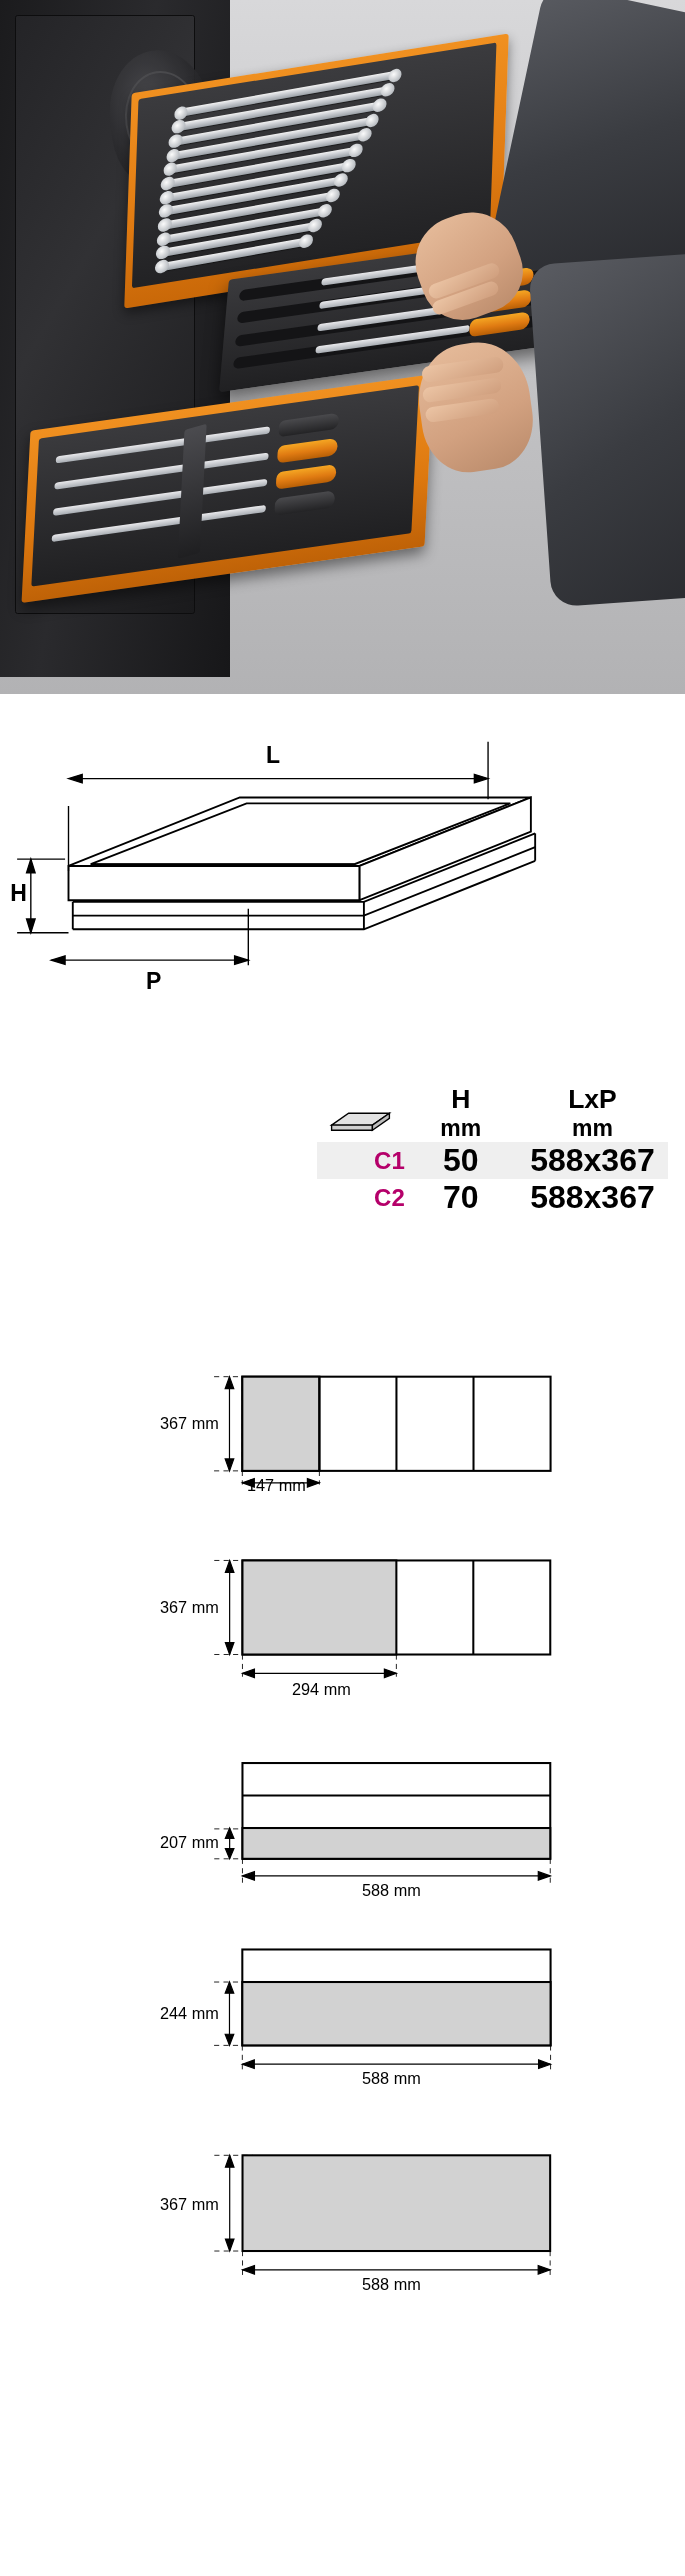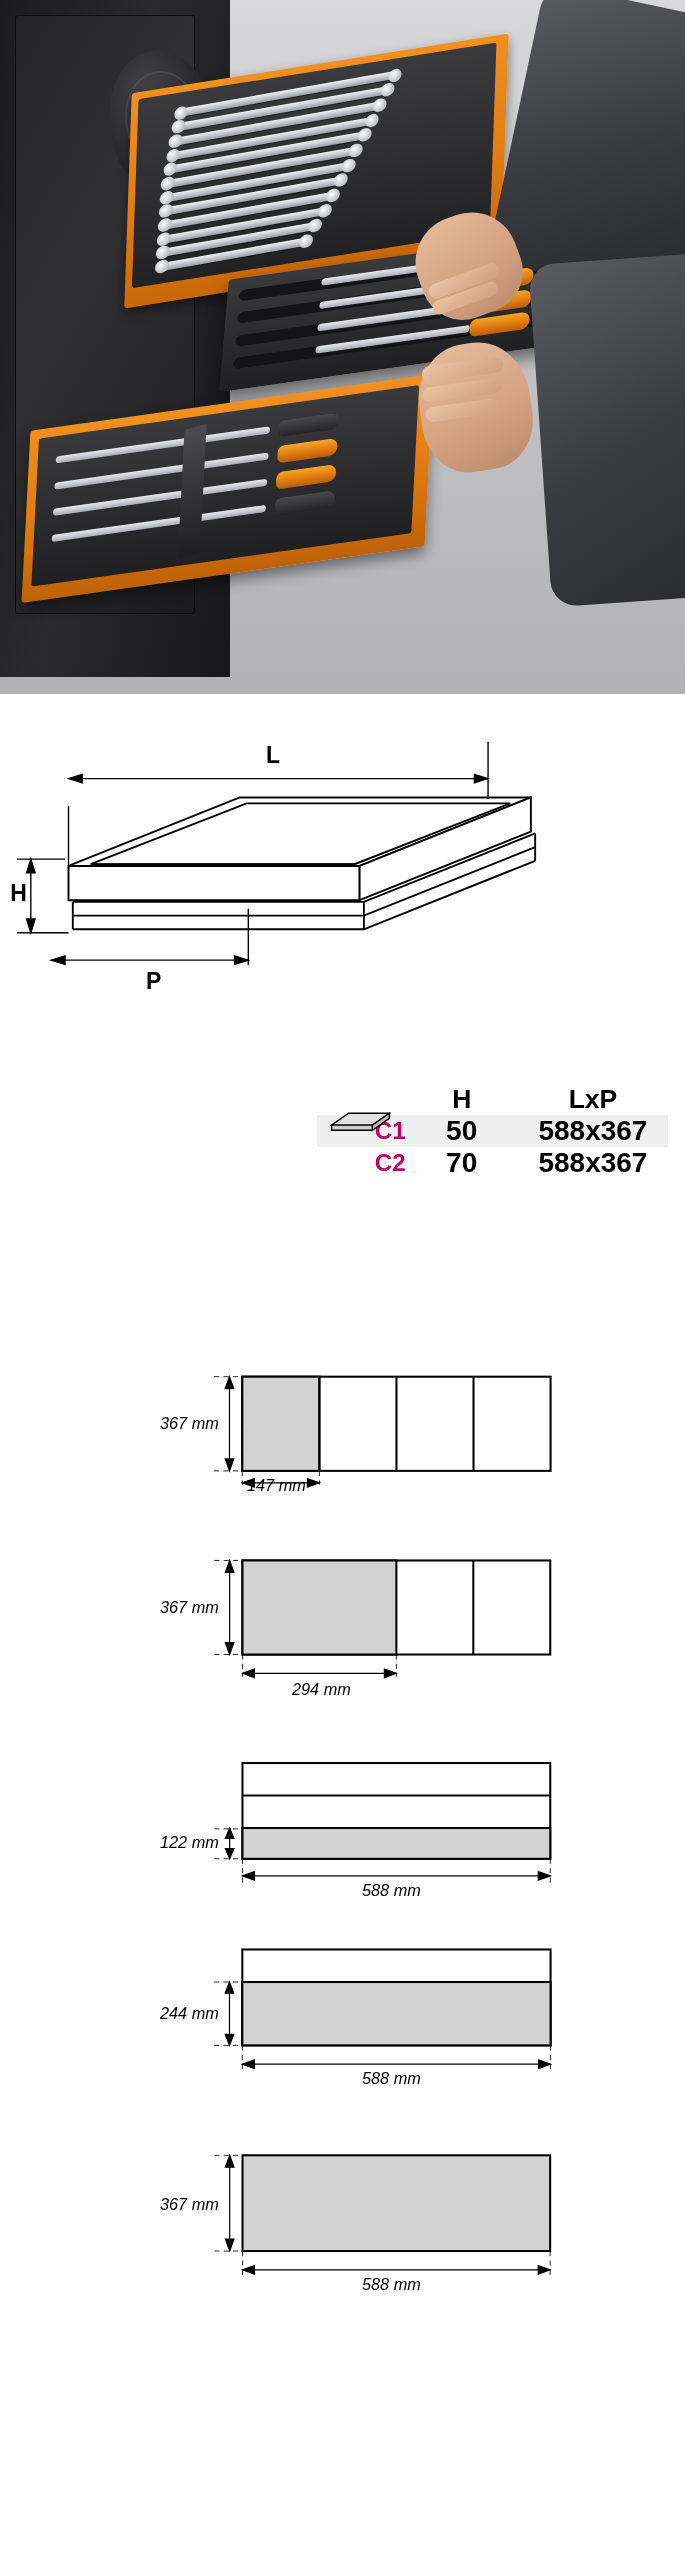--- a/index.html
+++ b/index.html
@@ -165,25 +165,25 @@
   .table-wrap {
     position:absolute;
     left:317px; top:1036px;
     width:368px;
   }
   .tbl { border-collapse:collapse; width:351px; }
   .tbl td, .tbl th { padding:0; }
   .th-h { font-size:26.5px; font-weight:bold; color:#000; text-align:center; }
   .th-unit { font-size:23px; font-weight:bold; color:#000; text-align:center; }
   .row-code { font-size:24px; font-weight:bold; color:#b5006a; text-align:right; padding-right:12px; }
-  .row-val { font-size:28px; font-weight:bold; color:#000; text-align:center; }
+  .row-val { font-size:32px; font-weight:bold; color:#000; text-align:center; }
   .row-alt { background:#efefef; }
 
   
-  .panel { position:absolute; left:0; width:672px;font-style:italic; }
+  .panel { position:absolute; left:0; width:672px; }
   .panel svg { display:block; }
   .mm-label {
     position:absolute; font-size:16.3px; color:#000;
   }
 </style>
 </head>
 <body>
 
 <div class="photo">
   <div class="photo-bg"></div>
@@ -333,20 +333,25 @@
       </g>
     </svg>
 
     <table class="tbl">
       <tbody>
           <tr>
         <td style="width:94px;"></td>
         <td class="th-h" style="width:120px;">H</td>
         <td class="th-h" style="width:154px;text-align:center;">LxP</td>
       </tr>
+      <tr>
+        <td></td>
+        <td class="th-unit">mm</td>
+        <td class="th-unit">mm</td>
+      </tr>
       <tr class="row-alt">
         <td class="row-code">C1</td>
         <td class="row-val">50</td>
         <td class="row-val">588x367</td>
       </tr>
       <tr>
         <td class="row-code">C2</td>
         <td class="row-val">70</td>
         <td class="row-val">588x367</td>
       </tr>
@@ -428,21 +433,21 @@
         <line x1="268" y1="124" x2="268" y2="160"></line>
         <polygon points="268,124 263,136 273,136"></polygon>
         <polygon points="268,160 263,148 273,148"></polygon>
       </g>
       <g stroke="#000" stroke-width="1.4" fill="#000">
         <line x1="283" y1="180" x2="643" y2="180"></line>
         <polygon points="283,180 297,175 297,185"></polygon>
         <polygon points="643,180 629,175 629,185"></polygon>
       </g>
     </svg>
-    <span class="mm-label" style="left:160px; top:111px;">122 mm</span>
+    <span class="mm-label" style="left:160px; top:111px;">207 mm</span>
     <span class="mm-label" style="left:362px; top:159px;">588 mm</span>
   </div>
 
   <div class="panel" style="top:1216px; height:180px;">
     <svg width="685" height="180" viewBox="0 0 800 210">
       <g stroke="#000" stroke-width="1" stroke-dasharray="6,5">
         <line x1="250" y1="84" x2="295" y2="84"></line>
         <line x1="250" y1="158" x2="295" y2="158"></line>
         <line x1="283" y1="158" x2="283" y2="190"></line>
         <line x1="643" y1="158" x2="643" y2="190"></line>

